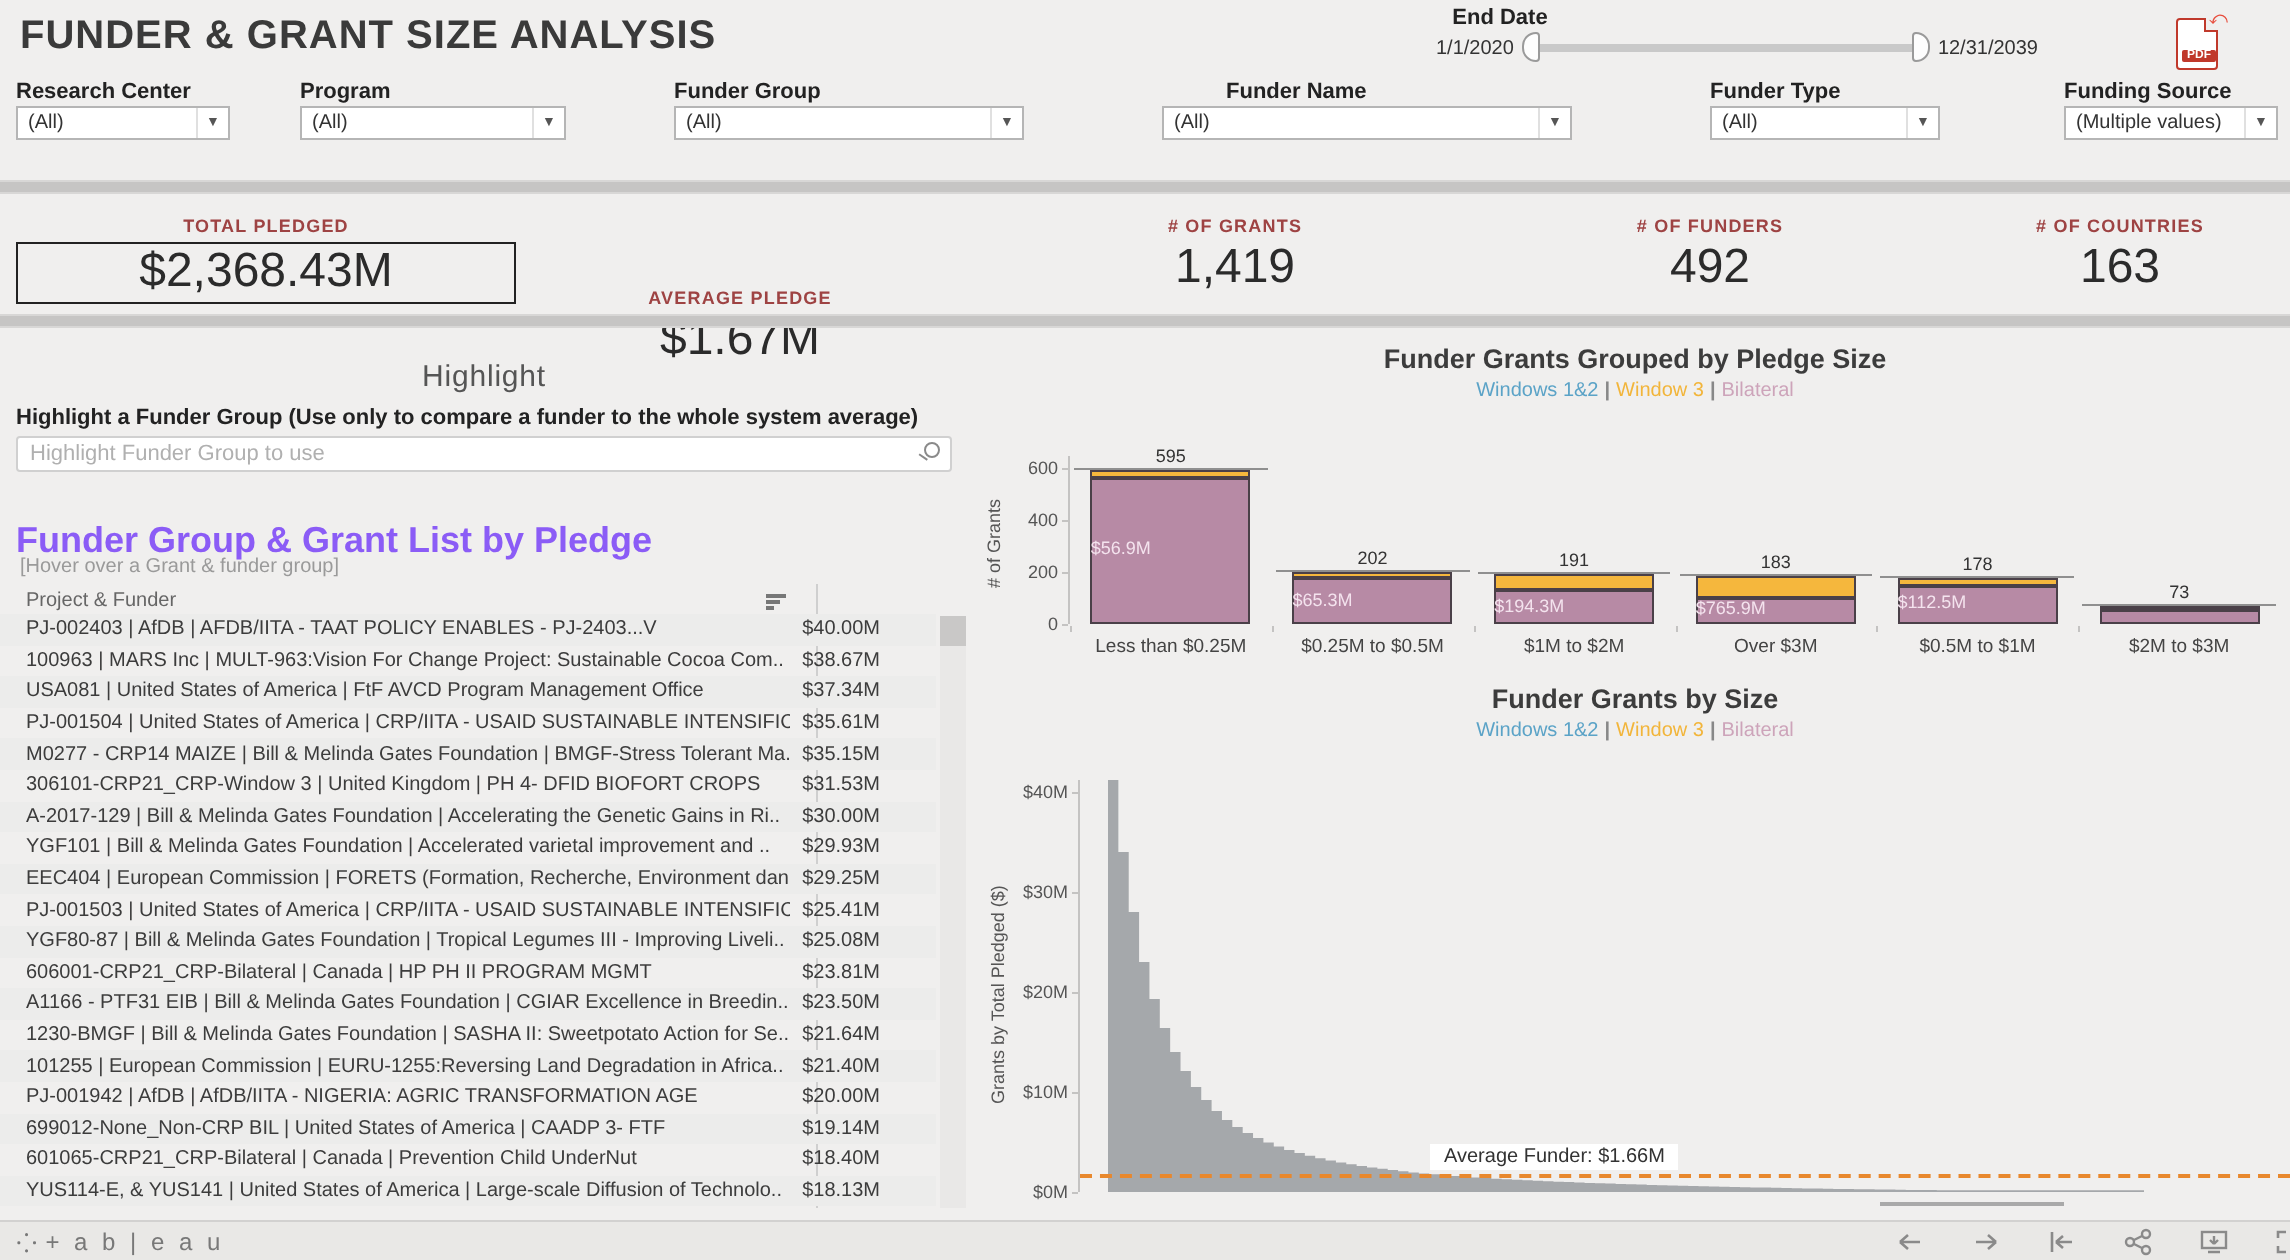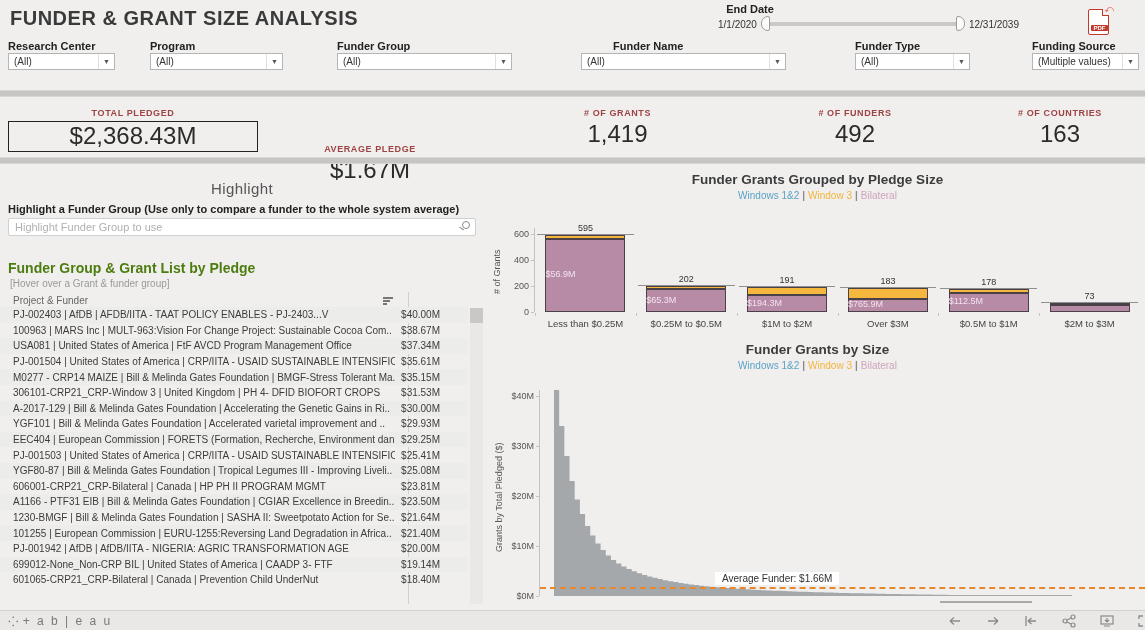--- a/index.html
+++ b/index.html
@@ -36,21 +36,21 @@
   .kpi .kpi-value.boxed { border:1.3px solid #222; margin-top:3px; padding:0 2px 1px 2px; }
 
   
   .highlight-title { left:0; top:180px; width:484px; text-align:center; font-size:15px; color:#555; letter-spacing:.4px; }
   .highlight-instruction { left:8px; top:203px; font-size:11px; font-weight:bold; color:#222; }
   .search-wrap { left:8px; top:217px; width:468px; height:18px; }
   .search-input { width:100%; height:100%; border:1px solid #d0d0d0; border-radius:2px; background:#fff; font-size:11px; color:#444; padding:0 22px 0 6px; font-family:"Liberation Sans",sans-serif; }
   .search-input::placeholder { color:#b0b0b0; }
   .mag { position:absolute; right:6px; top:4px; width:8px; height:8px; border:1.4px solid #8a8a8a; border-radius:50%; }
   .mag:after { content:""; position:absolute; left:-4px; top:6px; width:5px; height:1.4px; background:#8a8a8a; transform:rotate(35deg); }
-  .list-title { left:8px; top:260px; font-size:14px; font-weight:bold; color:#4d7c0f; }
+  .list-title { left:8px; top:260px; font-size:18px; font-weight:bold; color:#8b5cf6; }
   .list-subtitle { left:10px; top:278px; font-size:10px; color:#9a9a9a; }
   .col-header { left:13px; top:295px; font-size:10px; color:#666; }
   .sort-icon { left:383px; top:297px; width:10px; height:9px; }
   .sort-icon div { background:#777; height:1.5px; margin-bottom:1.5px; }
   .grant-table { left:0; top:307px; width:468px; }
   .grant-row { height:15.6px; display:flex; align-items:center; font-size:10px; color:#3c3c3c; }
   .grant-row.banded { background:#ececeb; }
   .grant-row .proj { width:395px; padding-left:13px; white-space:nowrap; overflow:hidden; }
   .grant-row .amt { width:55px; text-align:right; padding-right:10px; }
   .col-divider { left:408px; top:292px; width:1px; height:312px; background:#cfcfcf; }
@@ -244,20 +244,24 @@
       <div class="proj">PJ-001942 | AfDB | AfDB/IITA - NIGERIA: AGRIC TRANSFORMATION AGE</div>
       <div class="amt">$20.00M</div>
     </div>
     <div class="grant-row banded">
       <div class="proj">699012-None_Non-CRP BIL | United States of America | CAADP 3- FTF</div>
       <div class="amt">$19.14M</div>
     </div>
     <div class="grant-row">
       <div class="proj">601065-CRP21_CRP-Bilateral | Canada | Prevention Child UnderNut</div>
       <div class="amt">$18.40M</div>
+    </div>
+    <div class="grant-row banded">
+      <div class="proj">YUS114-E, &amp; YUS141 | United States of America | Large-scale Diffusion of Technolo..</div>
+      <div class="amt">$18.13M</div>
     </div>
   </div>
 <div class="abs v-scroll">
     <div class="v-thumb"></div>
   </div>
 
 <div class="abs" id="chart1" style="left:490px; top:172px; width:655px; height:168px;">
   <div class="chart-title">Funder Grants Grouped by Pledge Size</div>
   <div class="chart-legend" id="legend1"><span style="color: rgb(91, 163, 199);">Windows 1&amp;2</span><span class="sep">|</span><span style="color: rgb(242, 181, 58);">Window 3</span><span class="sep">|</span><span style="color: rgb(205, 164, 186);">Bilateral</span></div>
   <div class="abs axis-title" style="left:2px; top:60px; height:80px;"># of Grants</div>

